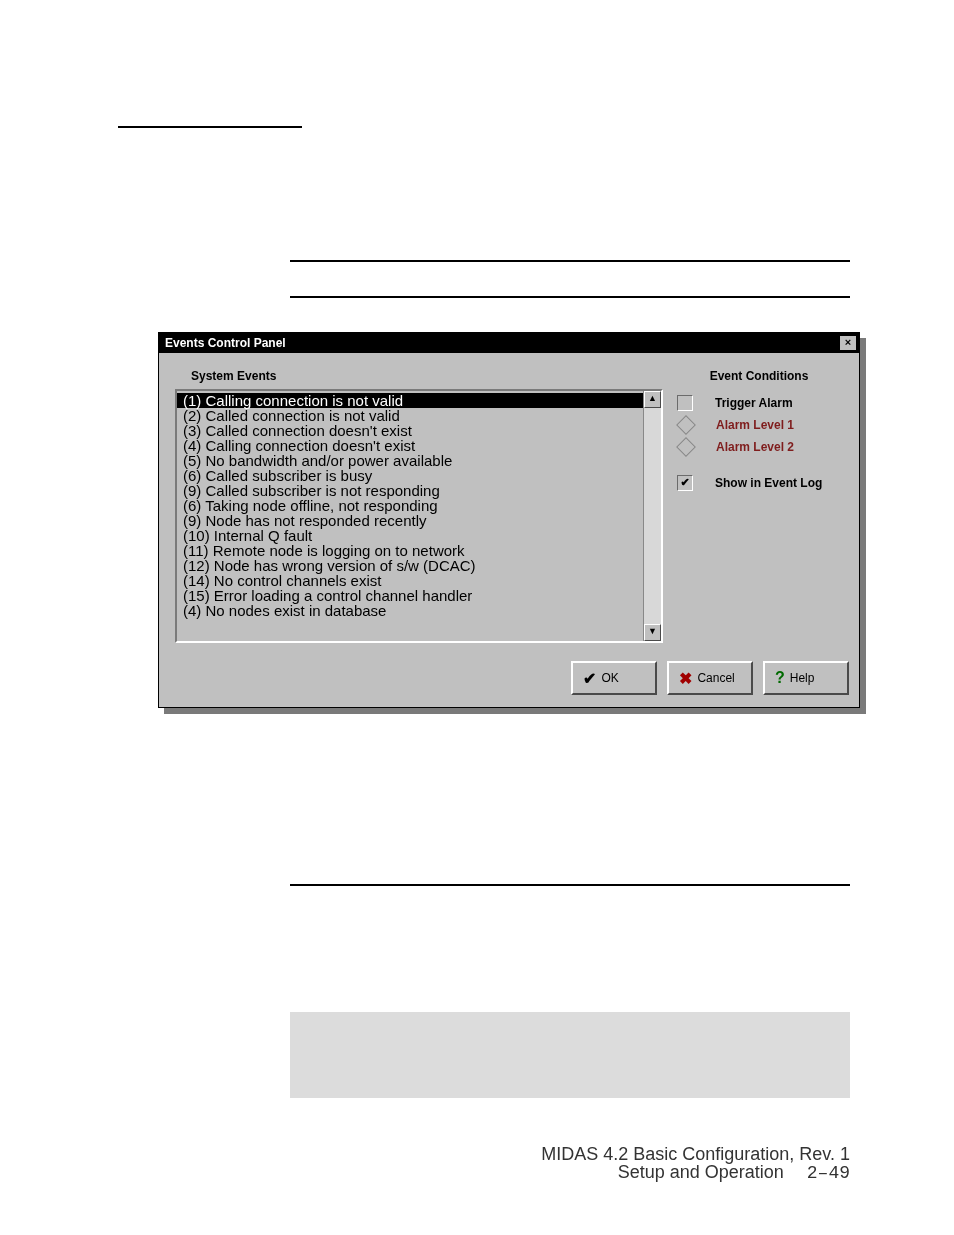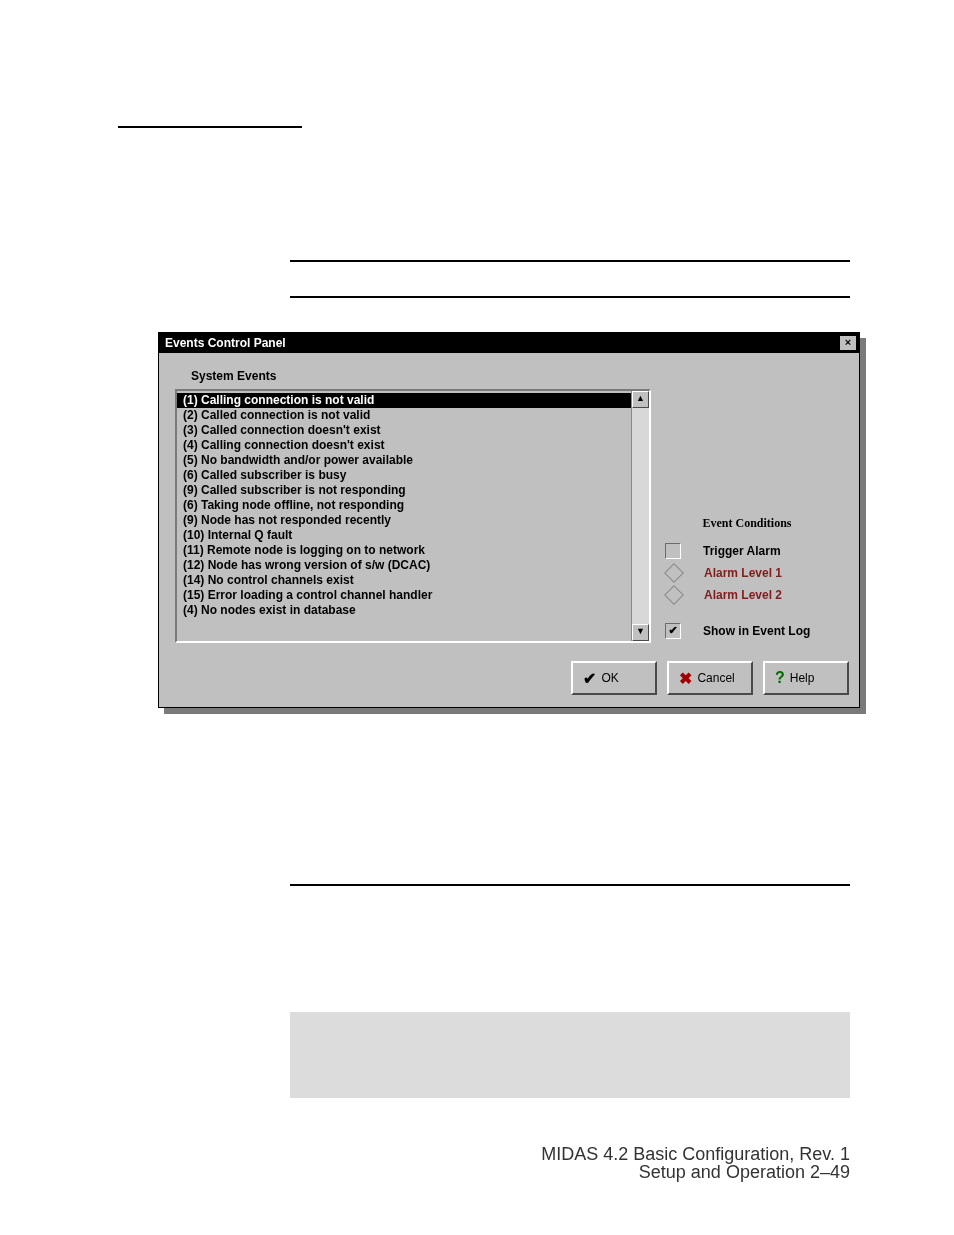--- a/index.html
+++ b/index.html
@@ -76,22 +76,21 @@
     border: 1px solid #000;
     color: #000;
     font-size: 11px;
     line-height: 12px;
     text-align: center;
     font-weight: bold;
   }
 
   .body {
     display: flex;
-    padding: 10px 20px 8px 8px;
-    align-items: flex-end;
+    padding: 10px 8px 8px 8px;
   }
 
   .left-pane {
     flex: 1 1 auto;
   }
   .left-pane .heading {
     font-size: 12px;
     font-weight: bold;
     padding: 6px 0 6px 24px;
   }
@@ -106,22 +105,22 @@
     border-bottom: 2px solid #fff;
     overflow: hidden;
   }
   .list-inner {
     position: absolute;
     inset: 0 17px 0 0;
     overflow: hidden;
     padding: 2px 0;
   }
   .list-inner .item {
-    font-size: 12px;
-    font-weight: bold;
+    font-size: 15px;
+    font-weight: normal;
     line-height: 15px;
     padding: 0 6px;
     white-space: nowrap;
   }
   .list-inner .item.selected {
     background: #000;
     color: #fff;
   }
   .scrollbar {
     position: absolute;
@@ -150,21 +149,20 @@
 
   .right-pane {
     width: 172px;
     padding: 6px 6px 0 6px;
     font-size: 12px;
   }
   .right-pane .heading {
     font-weight: bold;
     padding-bottom: 10px;
     text-align: center;
-    font-family: Liberation Serif, serif;
   }
   .opt {
     display: flex;
     align-items: center;
     gap: 22px;
     padding: 2px 0 4px 4px;
     font-weight: bold;
   }
   .opt.disabled {
     color: #7f1d1d;
@@ -240,20 +238,22 @@
     right: 104px;
     top: 1145px;
     text-align: right;
     font-size: 18px;
     color: #333;
     line-height: 18px;
     font-family: Arial, Helvetica, sans-serif;
   }
   .footer .pageno {
     display: inline-block;
+    margin-left: 18px;
+    font-family: Liberation Mono, monospace;
   }
 </style>
 </head>
 <body>
 
 <div class="page">
 
   <div class="top-rule"></div>
 
   <div class="mid-rule" style="top:260px"></div>

